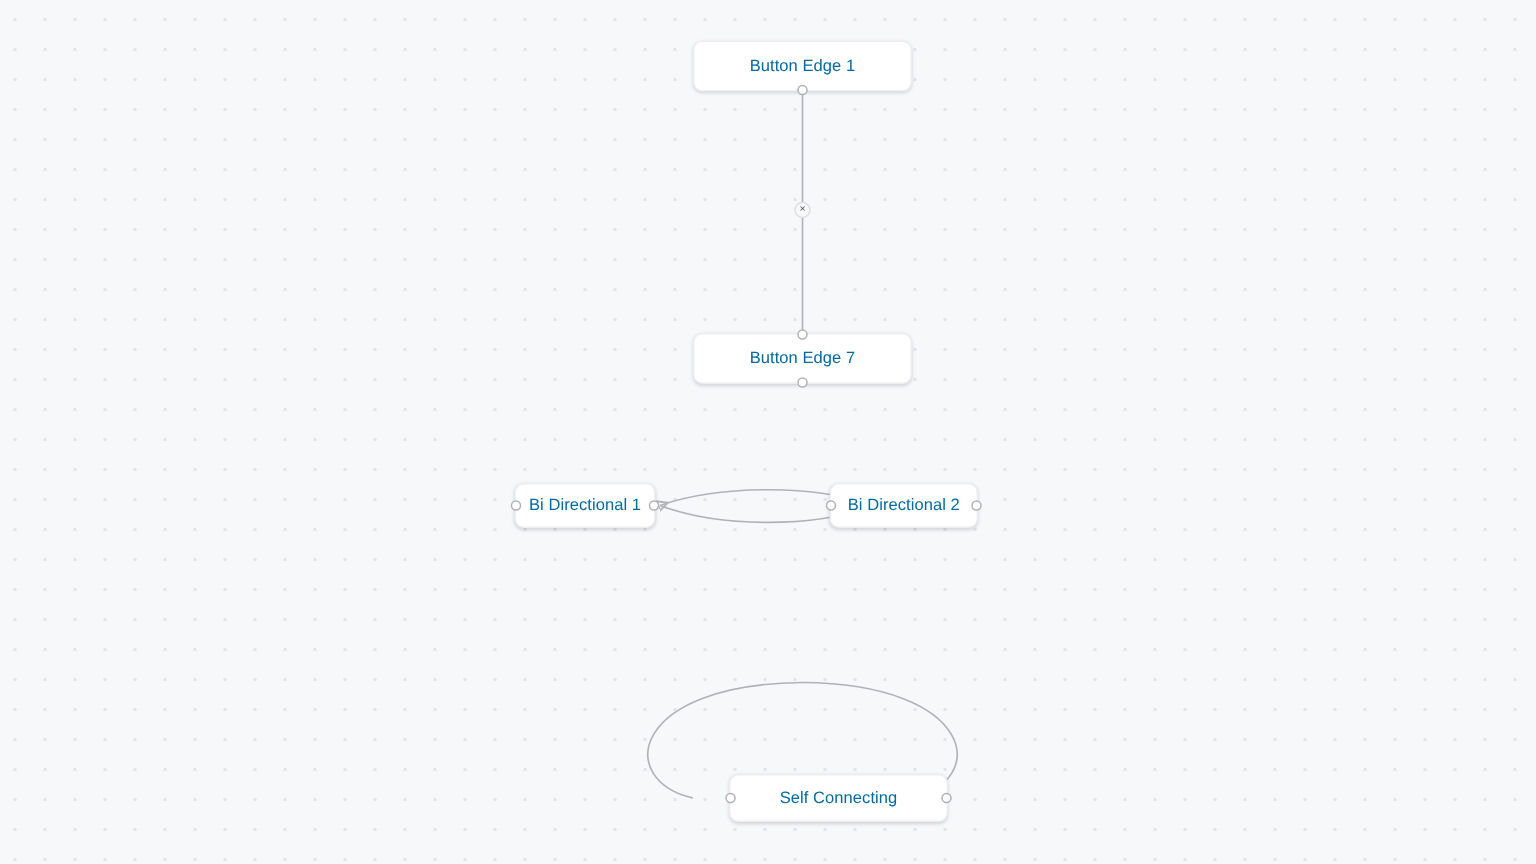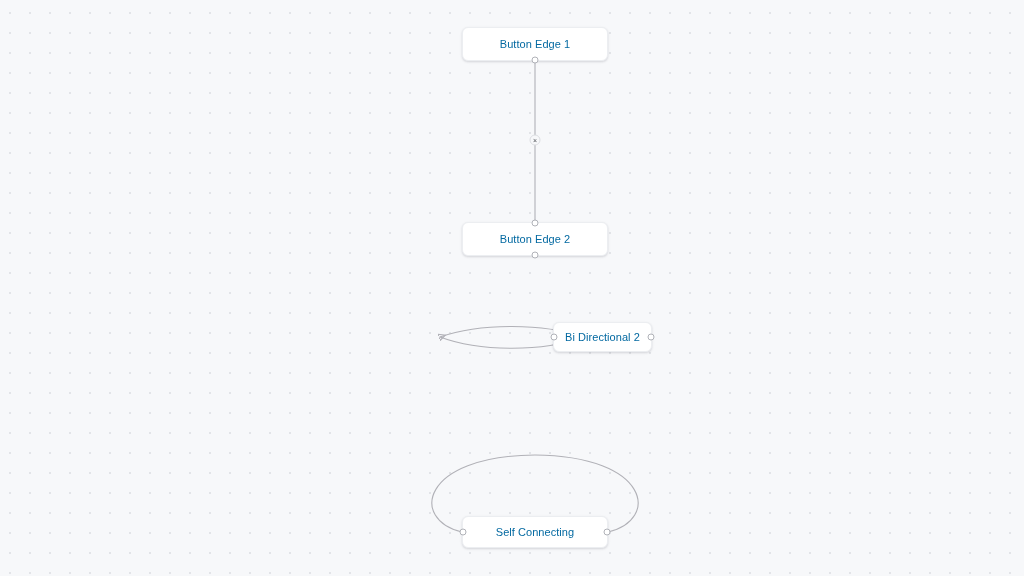--- a/index.html
+++ b/index.html
@@ -62,21 +62,21 @@
     letter-spacing: 0.05px;
     white-space: nowrap;
     user-select: none;
   }
 
   
   #node-button-edge-1 { left: 462px; top: 27px;  width: 146px; height: 34px; }
   #node-button-edge-2 { left: 462px; top: 222px; width: 146px; height: 34px; }
   #node-bidir-1       { left: 343px; top: 322px; width: 94px;  height: 30px; }
   #node-bidir-2       { left: 553px; top: 322px; width: 99px;  height: 30px; }
-  #node-self          { left: 462px; top: 516px; width: 146px; height: 32px; }
+  #node-self          { left: 486px; top: 516px; width: 146px; height: 32px; }
 
   
   .handle {
     position: absolute;
     width: 7px;
     height: 7px;
     box-sizing: border-box;
     border-radius: 50%;
     background: #ffffff;
     border: 1px solid #b0b2b8;
@@ -139,25 +139,30 @@
   <div class="edge-button-wrap" style="left:535px; top:140px;">
     <button class="edge-button" title="Remove edge">×</button>
   </div>
 
   <div class="node" id="node-button-edge-1">
     <span class="node-label">Button Edge 1</span>
     <div class="handle bottom"></div>
   </div>
 
   <div class="node" id="node-button-edge-2">
-    <span class="node-label">Button Edge 2</span>
+    <span class="node-label">Button Edge 7</span>
     <div class="handle top"></div>
     <div class="handle bottom"></div>
   </div>
 
+  <div class="node" id="node-bidir-1">
+    <span class="node-label">Bi Directional 1</span>
+    <div class="handle left"></div>
+    <div class="handle right"></div>
+  </div>
 
   <div class="node" id="node-bidir-2">
     <span class="node-label">Bi Directional 2</span>
     <div class="handle left"></div>
     <div class="handle right"></div>
   </div>
 
   <div class="node" id="node-self">
     <span class="node-label">Self Connecting</span>
     <div class="handle left"></div>

